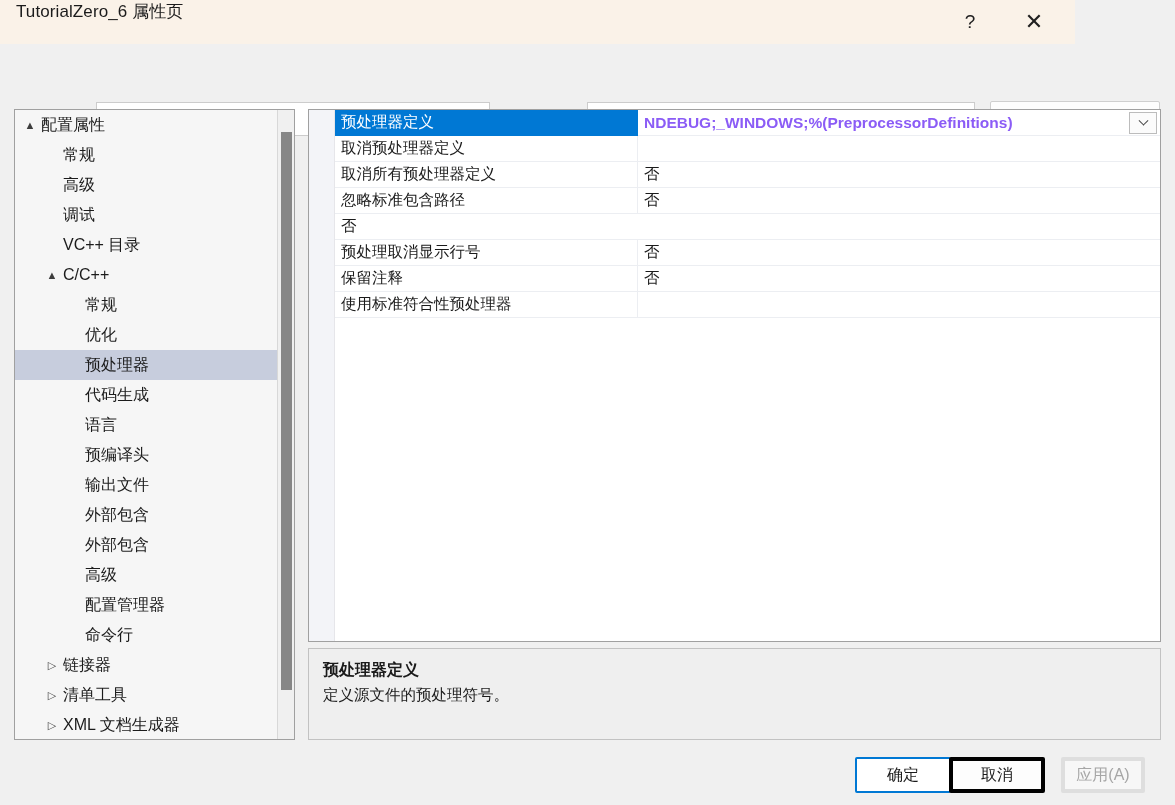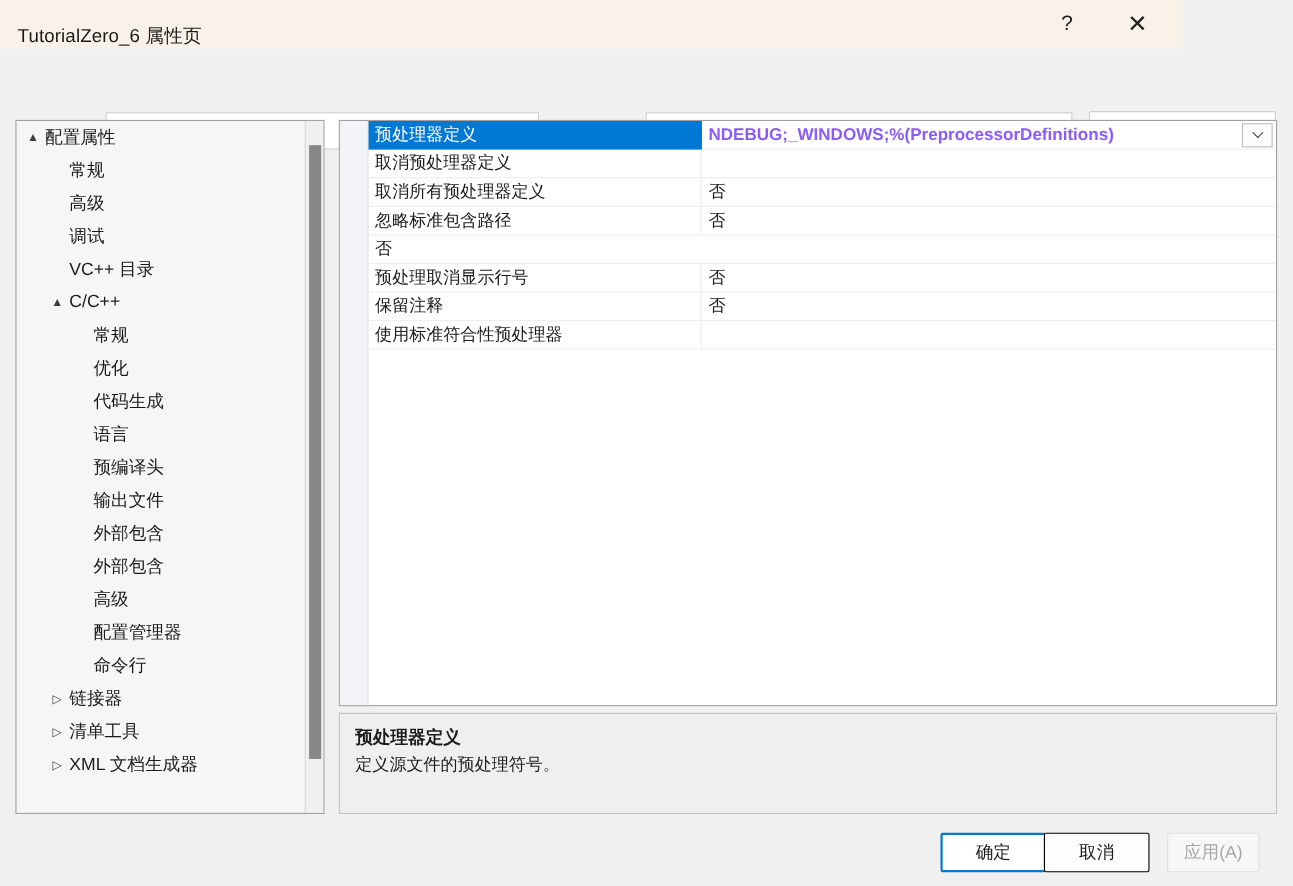--- a/index.html
+++ b/index.html
@@ -12,21 +12,21 @@
   body {
     background: #f0f0f0;
     position: relative;
     -webkit-font-smoothing: antialiased;
   }
 
   
   #titlebar {
     position: absolute; left: 0; top: 0; width: 1075px; height: 44px;
     background: #faf2e8;
-    display: flex; align-items: flex-end;
+    display: flex; align-items: flex-start;
   }
   #title-text {
     margin-left: 16px;
     font-size: 17px;
     color: #1b1b1b;
     letter-spacing: 0.1px;
     white-space: nowrap;
   }
   .titlebar-btn {
     position: absolute; top: 0; height: 44px; width: 46px;
@@ -173,21 +173,21 @@
   #description-title {
     font-size: 16px; font-weight: bold; color: #1b1b1b; margin-bottom: 4px;
   }
   #description-body {
     font-size: 15.5px; color: #1b1b1b;
   }
 
   
   .footer-button {
     position: absolute; top: 757px; height: 36px;
-    background: #fdfdfd; border: 1px solid #000000; border-radius: 2px;
+    background: #fdfdfd; border: 4px solid #000000; border-radius: 2px;
     font-size: 16px; color: #1b1b1b;
     display: flex; align-items: center; justify-content: center;
     white-space: nowrap;
   }
   #ok-button { left: 855px; width: 96px; border: 2px solid #0078d4; background: #ffffff; }
   #cancel-button { left: 949px; width: 96px; }
   #apply-button { left: 1061px; width: 84px; color: #a6a6a6; background: #f7f7f7; border-color: #dedede; }
 </style>
 </head>
 <body>
@@ -244,20 +244,24 @@
         <span class="tw">▲</span>
         <span class="tree-label">C/C++</span>
       </div>
       <div class="tree-item lvl2">
         <span class="tw empty"></span>
         <span class="tree-label">常规</span>
       </div>
       <div class="tree-item lvl2">
         <span class="tw empty"></span>
         <span class="tree-label">优化</span>
+      </div>
+      <div class="tree-item lvl2 selected">
+        <span class="tw empty"></span>
+        <span class="tree-label">预处理器</span>
       </div>
       <div class="tree-item lvl2">
         <span class="tw empty"></span>
         <span class="tree-label">代码生成</span>
       </div>
       <div class="tree-item lvl2">
         <span class="tw empty"></span>
         <span class="tree-label">语言</span>
       </div>
       <div class="tree-item lvl2">

